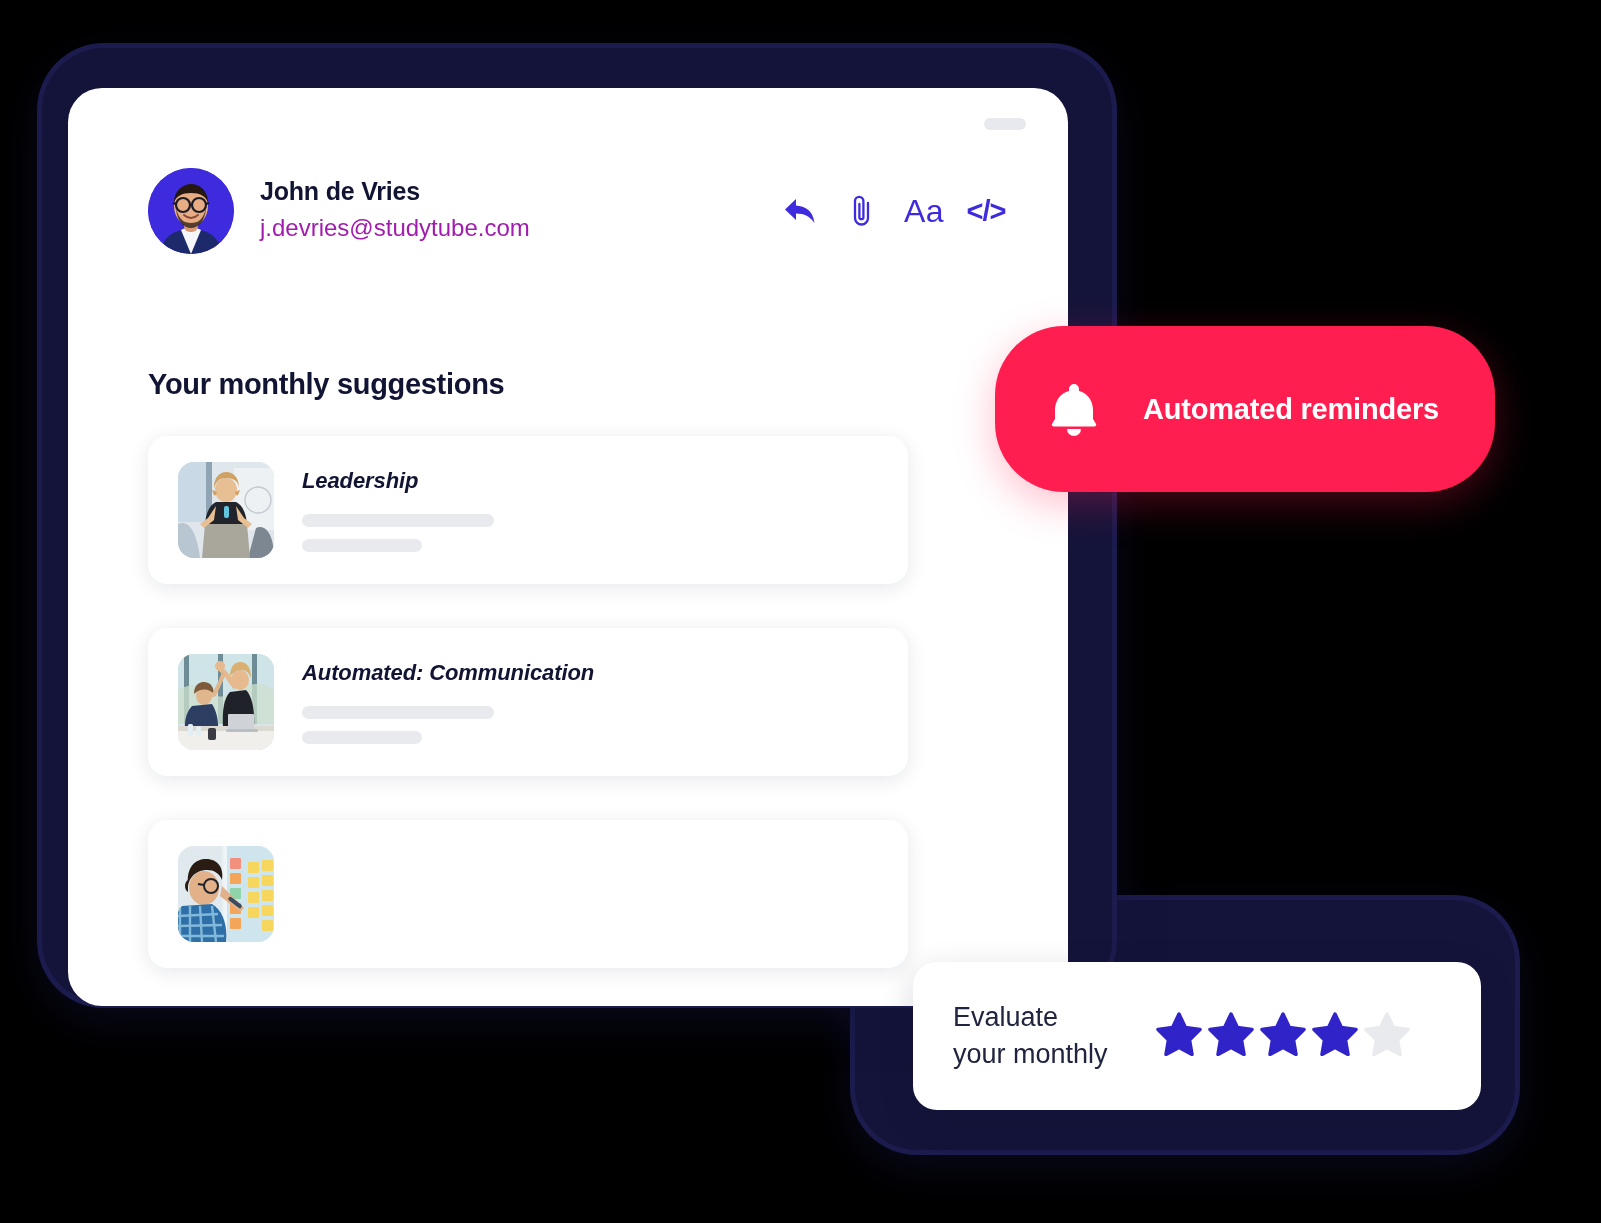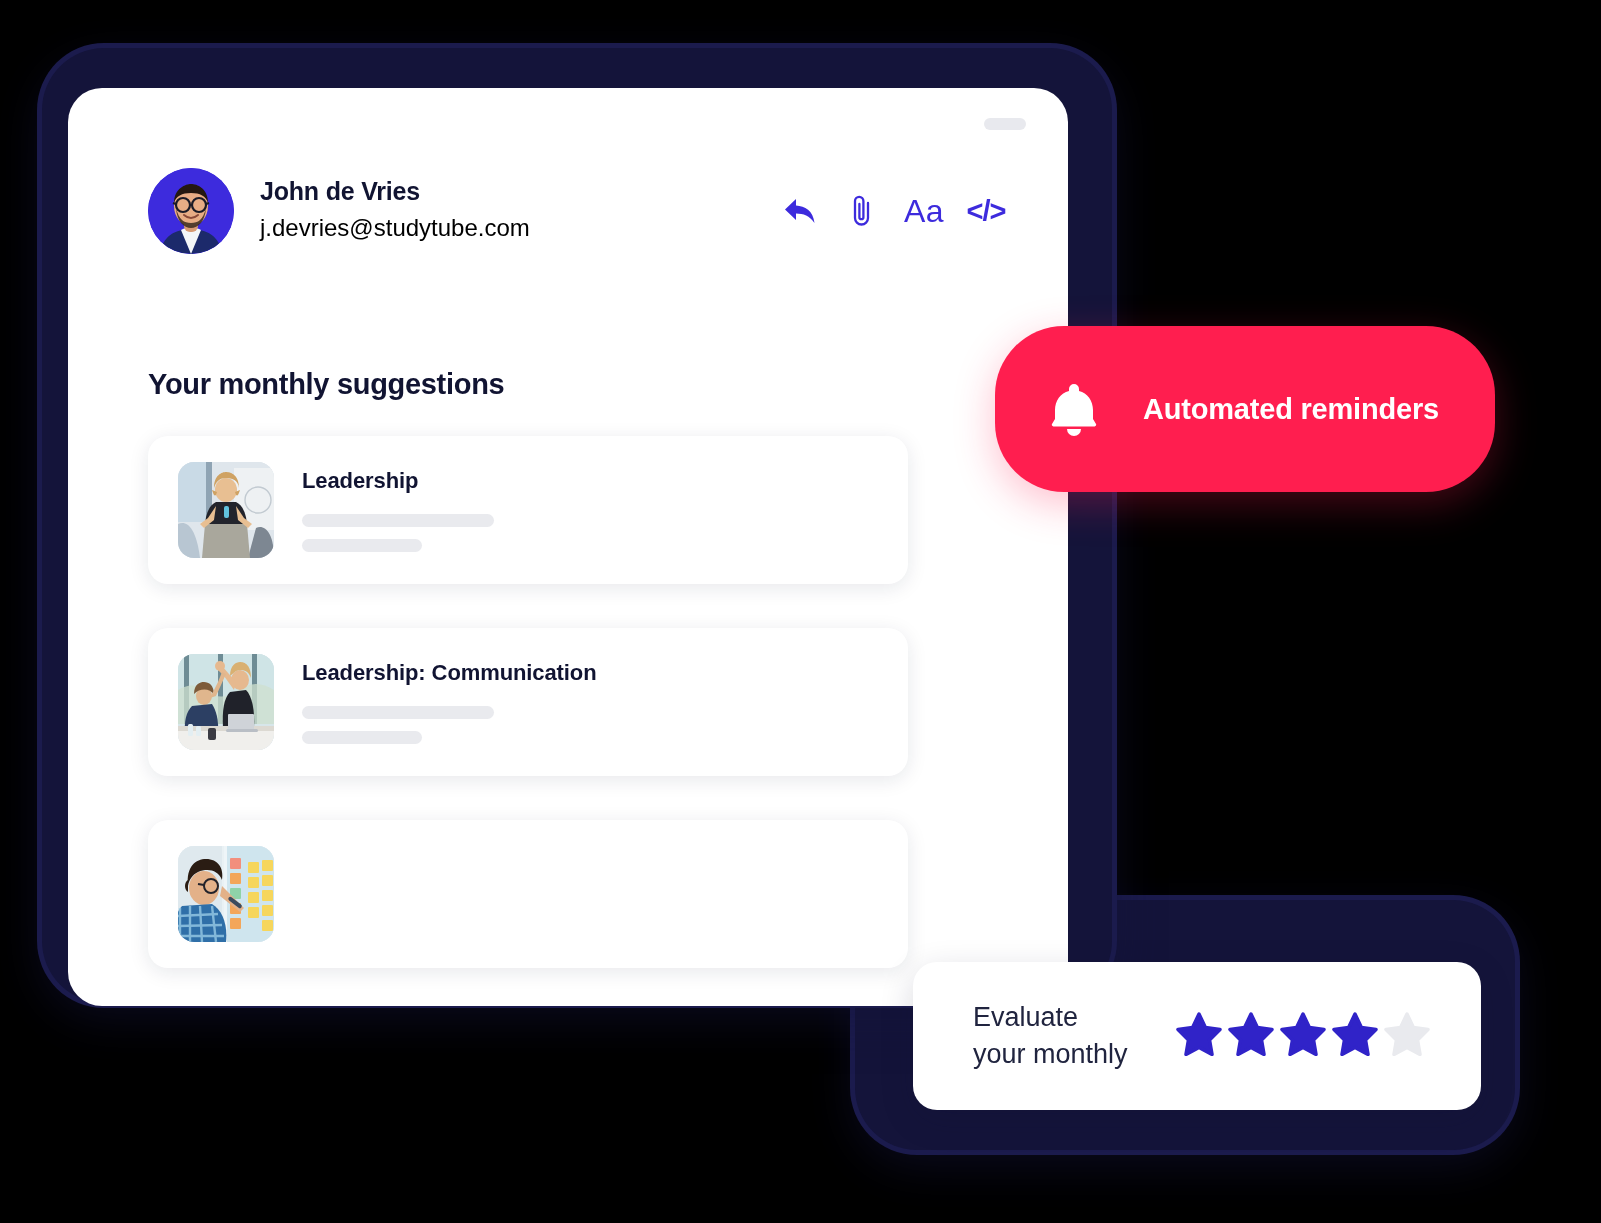--- a/index.html
+++ b/index.html
@@ -97,21 +97,21 @@
   .identity-name {
     font-size: 25px;
     font-weight: 700;
     color: #111432;
     letter-spacing: -0.2px;
     line-height: 1.25;
   }
   .identity-email {
     font-size: 24px;
     font-weight: 400;
-    color: #000000;
+    color: #a21caf;
     line-height: 1.5;
     margin-top: 2px;
   }
 
   .toolbar {
     display: flex;
     align-items: center;
     gap: 22px;
     flex: 0 0 auto;
     color: #3d2bdd;
@@ -184,20 +184,21 @@
     margin-left: 28px;
     flex: 1 1 auto;
     min-width: 0;
   }
   .card-title {
     font-size: 22px;
     font-weight: 600;
     color: #111432;
     letter-spacing: -0.1px;
     margin-bottom: 20px;
+    font-style: italic;
   }
   .ph-bar {
     height: 13px;
     border-radius: 7px;
     background: #e9eaee;
   }
   .ph-bar.long  { width: 192px; margin-bottom: 12px; }
   .ph-bar.short { width: 120px; }
 
   
@@ -235,21 +236,21 @@
   .rating-card {
     position: absolute;
     left: 913px;
     top: 962px;
     width: 568px;
     height: 148px;
     background: #ffffff;
     border-radius: 24px;
     display: flex;
     align-items: center;
-    padding: 0 60px;
+    padding: 0 40px;
     box-sizing: border-box;
     box-shadow: 0 10px 34px rgba(18,20,50,0.16);
   }
   .rating-label {
     font-size: 27px;
     font-weight: 400;
     color: #20243f;
     line-height: 1.36;
     flex: 0 0 auto;
   }
@@ -396,21 +397,21 @@
             <rect x="0" y="74" width="96" height="22" fill="#f0efec"></rect>
             <rect x="0" y="72" width="96" height="5" fill="#dcd9d2"></rect>
             <rect x="50" y="60" width="26" height="16" rx="1" fill="#cfd3d8"></rect>
             <rect x="48" y="75" width="32" height="3" rx="1.5" fill="#b9bec5"></rect>
             <rect x="10" y="70" width="5" height="12" rx="1.5" fill="#e3eef2"></rect>
             <rect x="18" y="72" width="5" height="10" rx="1.5" fill="#e3eef2"></rect>
             <rect x="30" y="74" width="8" height="12" rx="2" fill="#3b3b43"></rect>
           </svg>
         </div>
         <div class="card-body">
-          <div class="card-title">Leadership: Communication</div>
+          <div class="card-title">Automated: Communication</div>
           <div class="ph-bar long"></div>
           <div class="ph-bar short"></div>
         </div>
       </div>
 
       <div class="sug-card">
         <div class="thumb">
           <svg viewBox="0 0 96 96" xmlns="http://www.w3.org/2000/svg">
             <rect width="96" height="96" fill="#e9f1f4"></rect>
             <rect x="0" y="0" width="44" height="96" fill="#dfe9ee"></rect>

